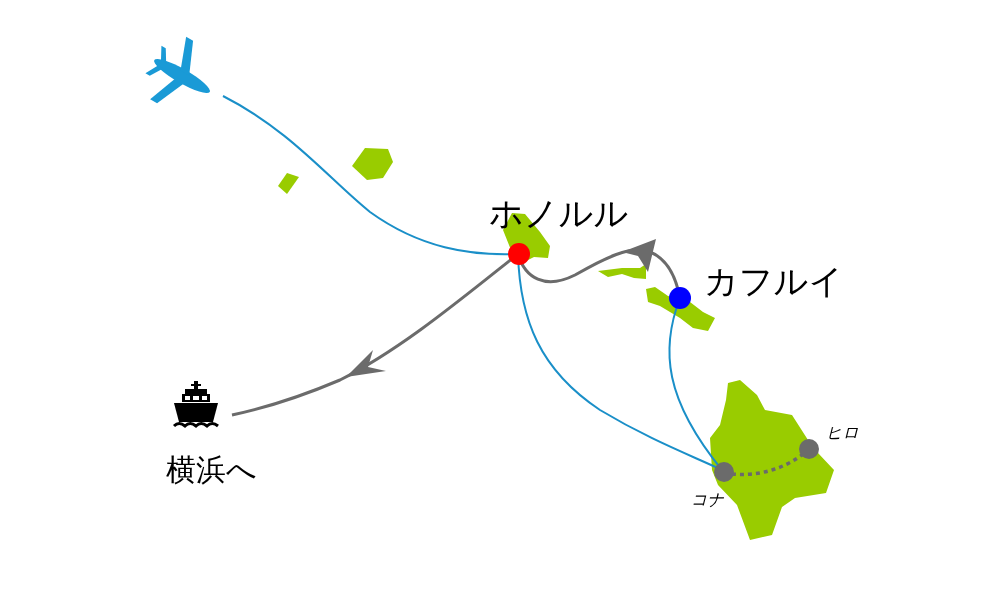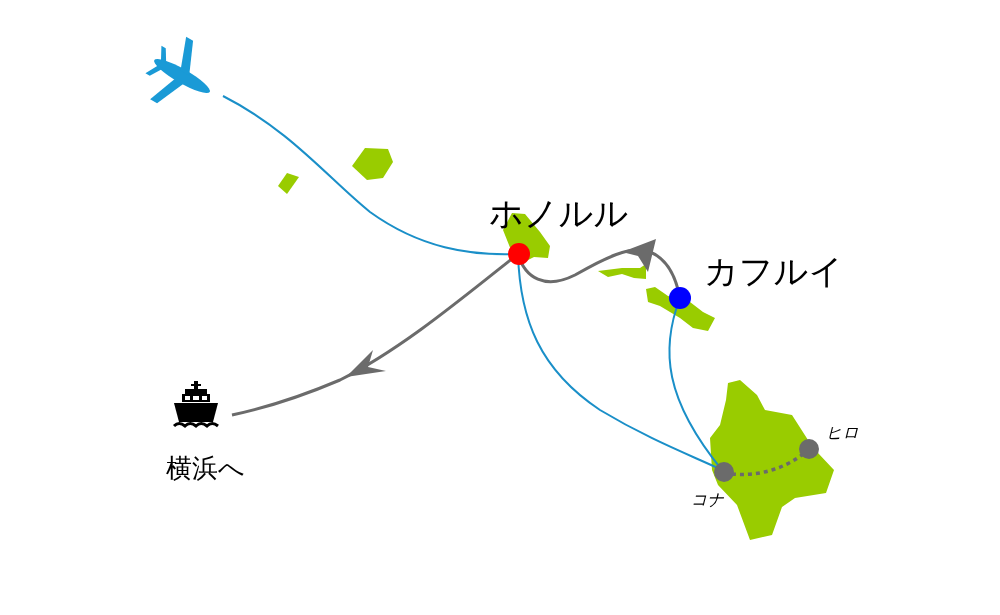--- a/index.html
+++ b/index.html
@@ -1,21 +1,21 @@
 <!DOCTYPE html>
 <html><head>
 <meta charset="utf-8">
 <style>
   html, body { margin: 0; padding: 0; background: #ffffff; }
   body { width: 1000px; height: 615px; position: relative; overflow: hidden;
          font-family: "DejaVu Sans", "Liberation Sans", sans-serif; }
   svg.map { position: absolute; left: 0; top: 0; }
   .label { position: absolute; color: #000; white-space: nowrap; line-height: 1; }
   .label-lg { font-size: 34px; margin-left: 7px; }
-  .label-md { font-size: 26px; }
+  .label-md { font-size: 30px; }
   .label-sm { font-size: 16px; font-style: italic; }
 </style>
 </head>
 <body>
 
 <svg class="map" width="1000" height="615" viewBox="0 0 1000 615">
 
   <polygon fill="#99cc00" points="352,166 365,148 388,149 393,162 383,178 367,180"></polygon>
   <polygon fill="#99cc00" points="278,186 287,173 299,177 287,194"></polygon>
   <polygon fill="#99cc00" points="503,230 512,213 525,214 540,232 550,246 548,258 534,257 524,262 511,250"></polygon>
@@ -54,16 +54,16 @@
     <rect x="-14" y="-18" width="28" height="8"></rect>
     <rect x="-11" y="-16" width="5" height="4" fill="#fff"></rect>
     <rect x="-3" y="-16" width="6" height="4" fill="#fff"></rect>
     <rect x="6" y="-16" width="5" height="4" fill="#fff"></rect>
     <polygon points="-22,-9 22,-9 17,10 -17,10"></polygon>
     <path d="M-22,14 q5,-5 11,0 q5,-5 11,0 q5,-5 11,0 q5,-5 11,0" fill="none" stroke="#000" stroke-width="3"></path>
   </g>
 </svg>
 
 <div class="label label-lg" style="left:482px; top:196px;">ホノルル</div>
-<div class="label label-lg" style="left:697px; top:254px;">カフルイ</div>
+<div class="label label-lg" style="left:697px; top:264px;">カフルイ</div>
 <div class="label label-sm" style="left:826px; top:425px;">ヒロ</div>
 <div class="label label-sm" style="left:668px; top:492px;margin-left:23px;">コナ</div>
 <div class="label label-md" style="left:166px; top:455px;">横浜へ</div>
 
 </body></html>

